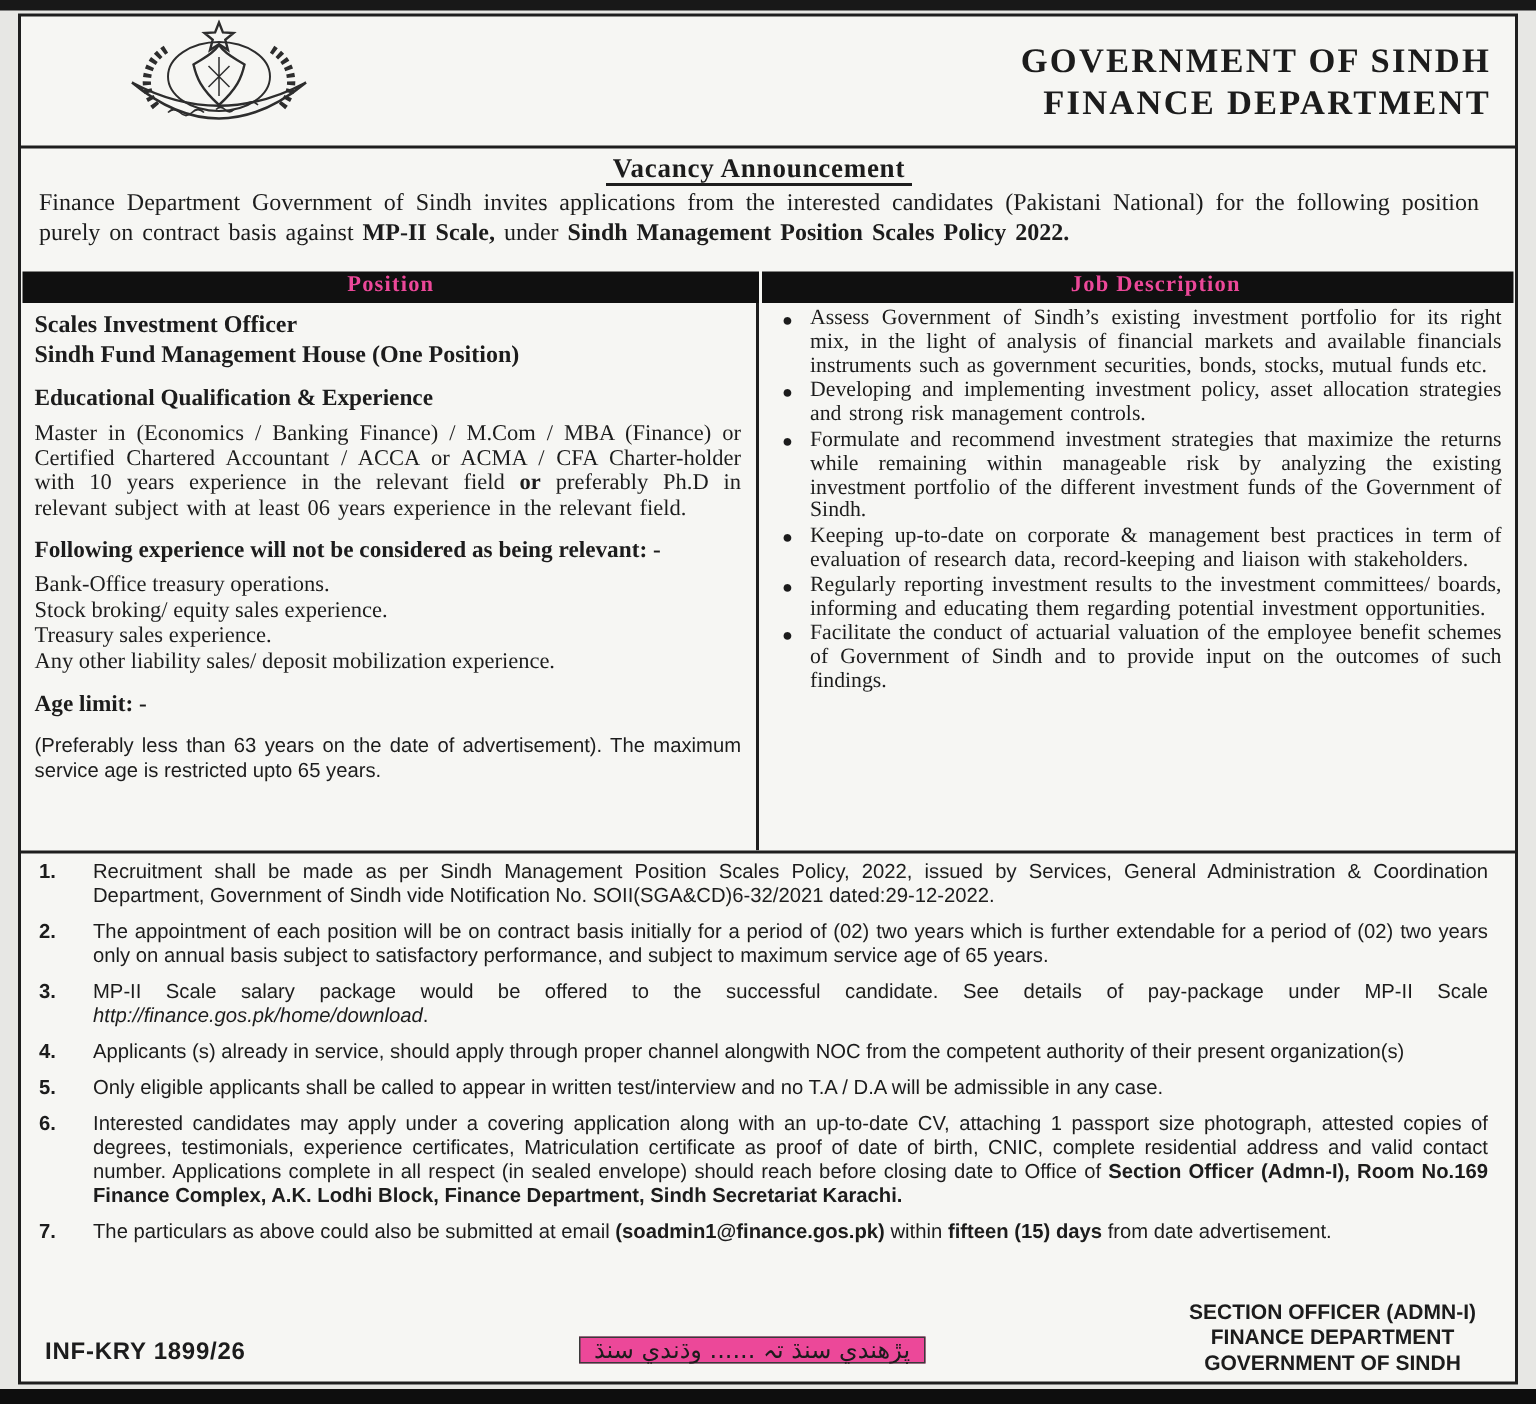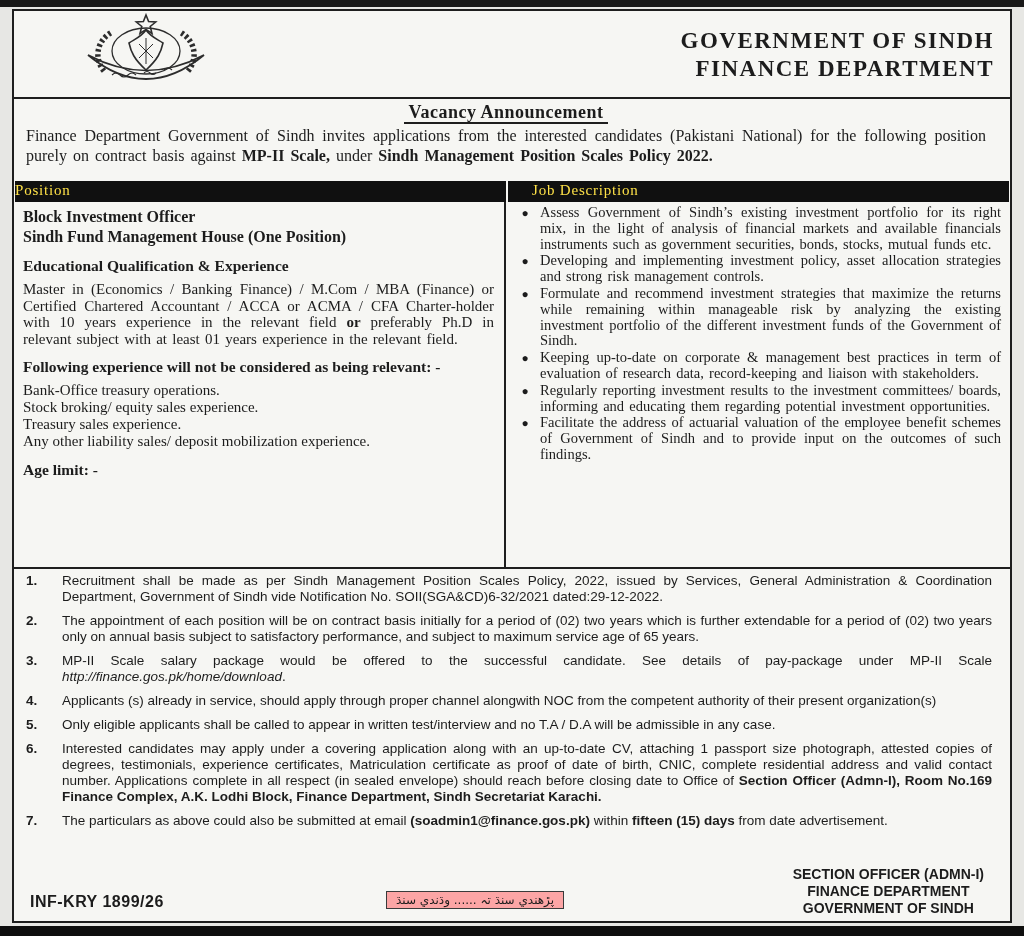--- a/index.html
+++ b/index.html
@@ -70,25 +70,27 @@
   .vtable {
     height:390px;
     border-bottom:2px solid #1e1e1e;
     display:flex;
     flex-direction:column;
     overflow:hidden;
   }
   .vhead { display:flex; height:23px; flex:0 0 auto; }
   .hcell {
     background:#101010;
-    color:#fde047;
+    color:#ec4899;
+    text-align:center;
     font-size:15px;
     line-height:19px;
     letter-spacing:.8px;
     margin:2px 1px 0 1px;
+    font-weight:bold;
   }
   .hcell.left  { width:49.3%; }
   .hcell.right { flex:1;padding-left:24px; }
   .vbody { flex:1; display:flex; overflow:hidden; }
   .lcell {
     width:49.4%;
     border-right:2px solid #1e1e1e;
     padding:5px 10px 4px 9px;
     overflow:hidden;
   }
@@ -129,24 +131,24 @@
     height:58px;
     font-family:"Liberation Sans","DejaVu Sans",sans-serif;
   }
   .inf-number {
     position:absolute; left:16px; bottom:8px;
     font-weight:bold; font-size:16px; letter-spacing:.5px;
   }
   .slogan-box {
     position:absolute; left:372px; bottom:10px;
     border:1px solid #3a3a3a;
-    background:#fca5a5;
+    background:#ec4899;
     padding:2px 9px;
     font-family:"DejaVu Sans",sans-serif;
-    font-size:12px;
+    font-size:16px;
     line-height:12px;
     direction:rtl;
   }
   .signature {
     position:absolute; right:26px; bottom:2px;
     text-align:center;
     font-weight:bold;
     font-size:14px;
     line-height:17px;
   }
@@ -187,32 +189,33 @@
   </div>
 
   <div class="vtable">
     <div class="vhead">
       <div class="hcell left">Position</div>
       <div class="hcell right">Job Description</div>
     </div>
     <div class="vbody">
 
       <div class="lcell">
-        <div class="pos-title">Block Investment Officer</div>
+        <div class="pos-title">Scales Investment Officer</div>
         <div class="pos-title">Sindh Fund Management House (One Position)</div>
         <div class="sec-head mt10">Educational Qualification &amp; Experience</div>
-        <p class="body-text mt6"><span>Master in (Economics / Banking Finance) / M.Com / MBA (Finance) or Certified Chartered Accountant / ACCA or ACMA / CFA Charter-holder with 10 years experience in the relevant field </span><span class="seg-b">or</span><span> preferably Ph.D in relevant subject with at least 01 years experience in the relevant field.</span></p>
+        <p class="body-text mt6"><span>Master in (Economics / Banking Finance) / M.Com / MBA (Finance) or Certified Chartered Accountant / ACCA or ACMA / CFA Charter-holder with 10 years experience in the relevant field </span><span class="seg-b">or</span><span> preferably Ph.D in relevant subject with at least 06 years experience in the relevant field.</span></p>
         <div class="sec-head mt10 body-text-just" style="text-align:justify">Following experience will not be considered as being relevant: -</div>
         <div class="mt6">
             <div class="nr-item">Bank-Office treasury operations.</div>
             <div class="nr-item">Stock broking/ equity sales experience.</div>
             <div class="nr-item">Treasury sales experience.</div>
             <div class="nr-item">Any other liability sales/ deposit mobilization experience.</div>
           </div>
         <div class="sec-head mt10">Age limit: -</div>
+        <p class="age-text mt10">(Preferably less than 63 years on the date of advertisement). The maximum service age is restricted upto 65 years.</p>
       </div>
 
       <div class="rcell">
         <div id="bullet-list">
             <div class="brow">
               <span class="bdot">●</span>
               <span class="btxt">Assess Government of Sindh’s existing investment portfolio for its right mix, in the light of analysis of financial markets and available financials instruments such as government securities, bonds, stocks, mutual funds etc.</span>
             </div>
             <div class="brow">
               <span class="bdot">●</span>
@@ -225,21 +228,21 @@
             <div class="brow">
               <span class="bdot">●</span>
               <span class="btxt">Keeping up-to-date on corporate &amp; management best practices in term of evaluation of research data, record-keeping and liaison with stakeholders.</span>
             </div>
             <div class="brow">
               <span class="bdot">●</span>
               <span class="btxt">Regularly reporting investment results to the investment committees/ boards, informing and educating them regarding potential investment opportunities.</span>
             </div>
             <div class="brow">
               <span class="bdot">●</span>
-              <span class="btxt">Facilitate the address of actuarial valuation of the employee benefit schemes of Government of Sindh and to provide input on the outcomes of such findings.</span>
+              <span class="btxt">Facilitate the conduct of actuarial valuation of the employee benefit schemes of Government of Sindh and to provide input on the outcomes of such findings.</span>
             </div>
           </div>
       </div>
 
     </div>
   </div>
 
   <div class="notes" id="notes-list">
       <div class="note-row">
         <div class="note-num">1.</div>

